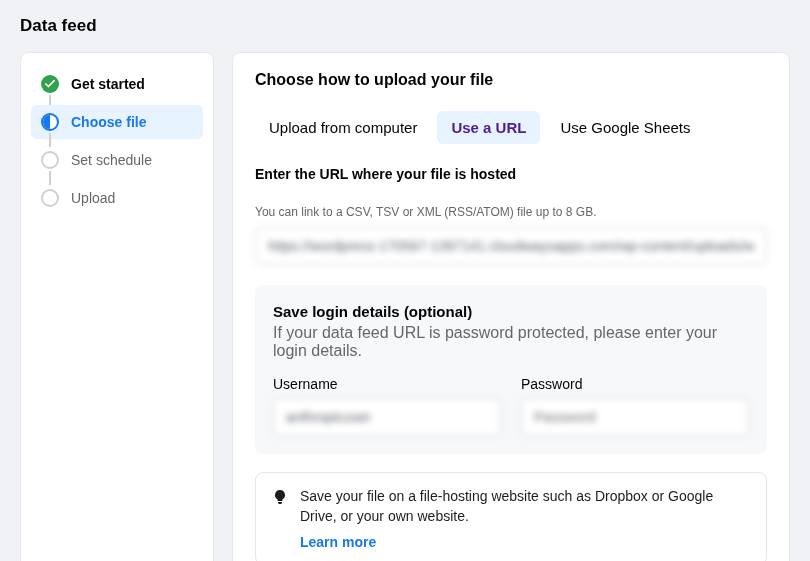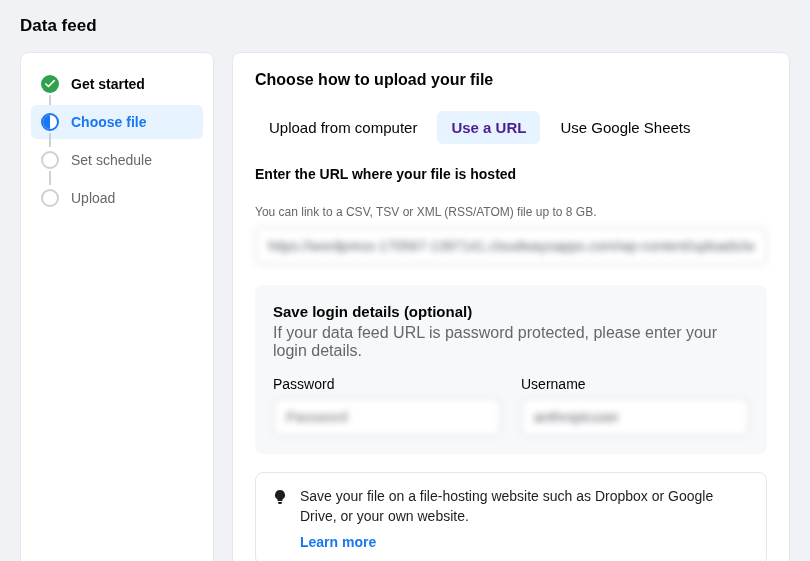--- a/index.html
+++ b/index.html
@@ -261,26 +261,26 @@
         <div class="field-label">Enter the URL where your file is hosted</div>
         <div class="field-help">You can link to a CSV, TSV or XML (RSS/ATOM) file up to 8 GB.</div>
         <input type="text" class="text-input" value="https://wordpress-170567-1397141.cloudwaysapps.com/wp-content/uploads/woo..." style="">
       </div>
 
       <div class="login-panel">
         <div class="login-title">Save login details (optional)</div>
         <div class="login-sub">If your data feed URL is password protected, please enter your login details.</div>
         <div class="login-row">
           <div class="login-col">
+            <label class="input-label">Username</label>
+            <input type="text" class="text-input" value="anthropicuser" style="">
+          </div>
+          <div class="login-col">
             <label class="input-label">Password</label>
             <input type="password" class="text-input" placeholder="Password" style="">
-          </div>
-          <div class="login-col">
-            <label class="input-label">Username</label>
-            <input type="text" class="text-input" value="anthropicuser" style="">
           </div>
         </div>
       </div>
 
       <div class="tip-box">
         <div class="tip-icon">
           <svg viewBox="0 0 16 16">
               <path fill="#1c1e21" d="M8 1a5 5 0 0 0-3 9c.4.3.7.8.7 1.3V12h4.6v-.7c0-.5.3-1 .7-1.3A5 5 0 0 0 8 1zm-2 12h4v.5a1.5 1.5 0 0 1-1.5 1.5h-1A1.5 1.5 0 0 1 6 13.5V13z"></path>
             </svg>
         </div>

